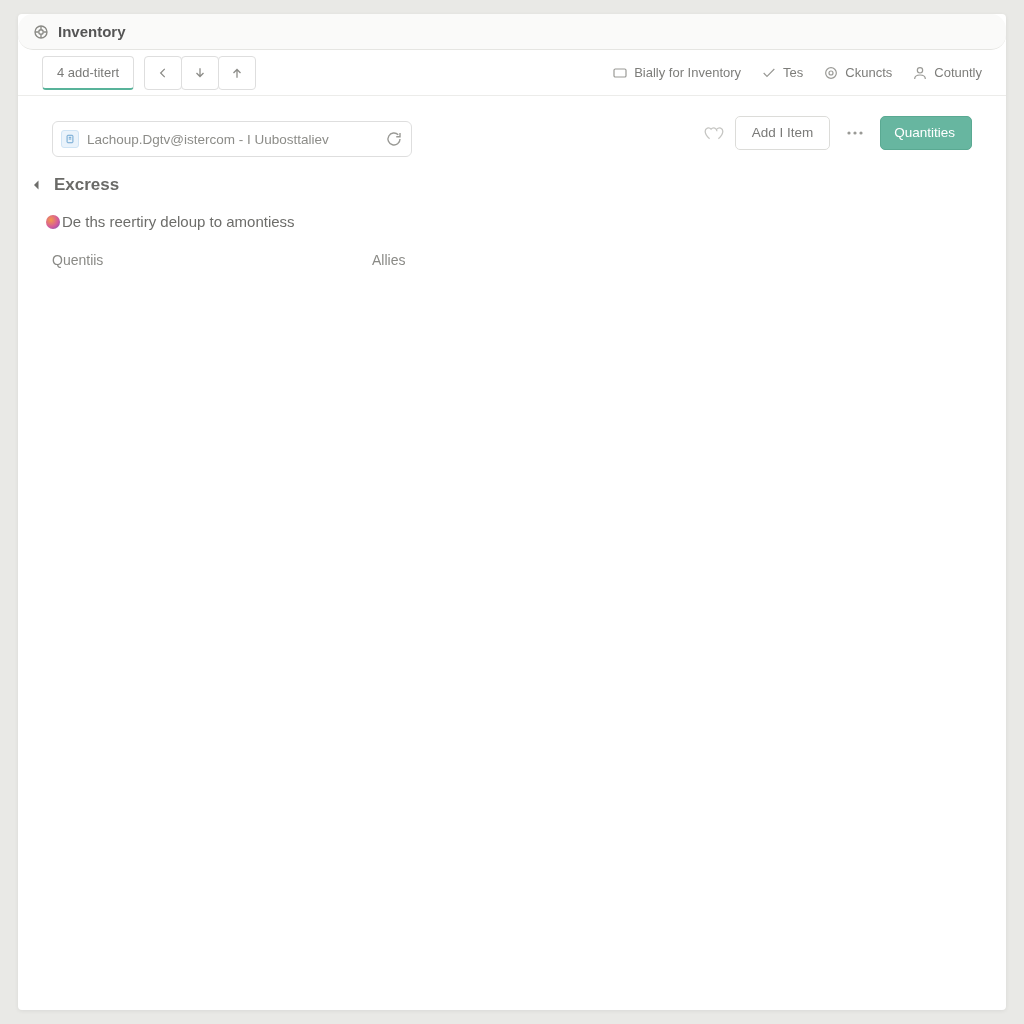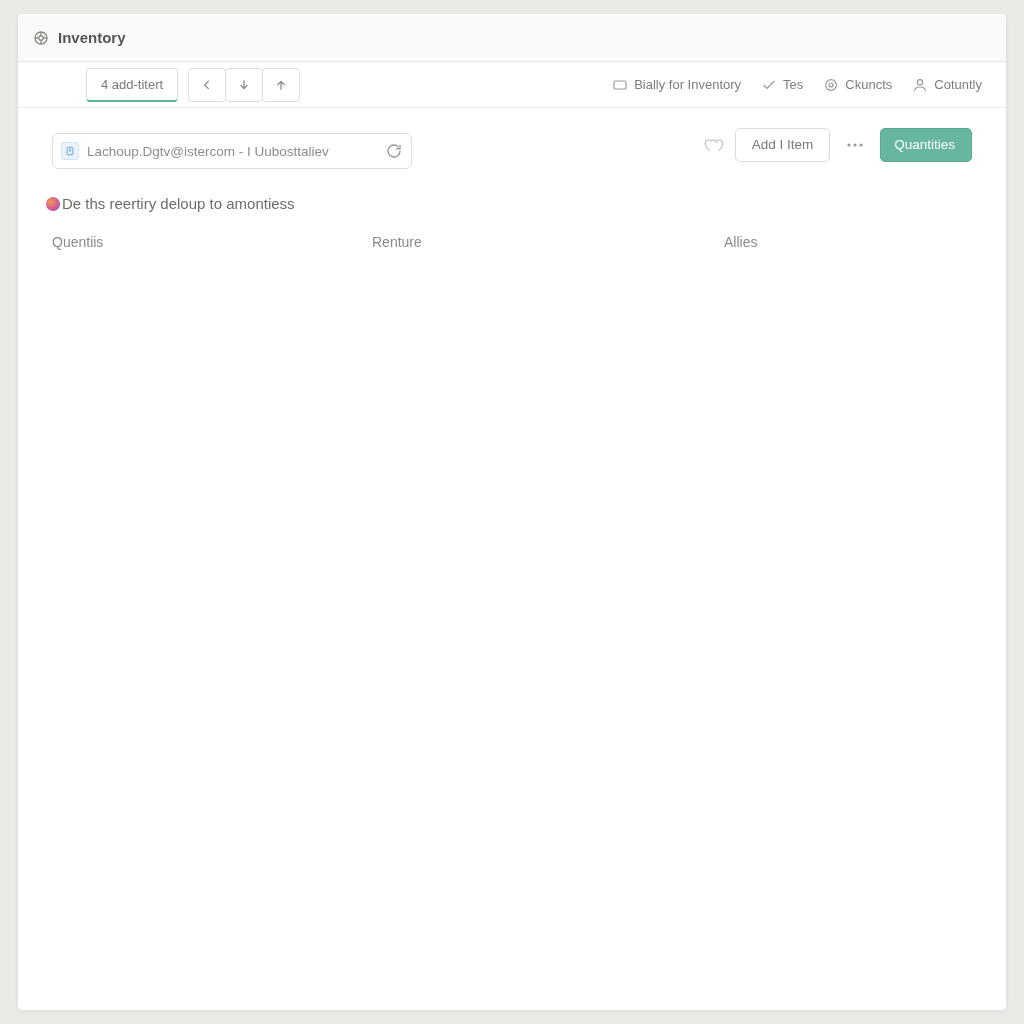--- a/index.html
+++ b/index.html
@@ -15,25 +15,26 @@
     left: 18px; top: 14px; right: 18px; bottom: 14px;
     background: #ffffff;
     border-radius: 4px;
     box-shadow: 0 1px 4px rgba(0,0,0,0.07);
     display: flex; flex-direction: column;
     overflow: hidden;
   }
 
   
   .titlebar {
-    height: 48px;
+    height: 36px;
     display: flex; align-items: center;
     padding: 0 14px;
     border-bottom: 1px solid #e5e5e2;
     background: #fafaf9;
+    border-radius: 15px;
   }
   .titlebar .app-icon {
     width: 18px; height: 18px; margin-right: 8px;
     color: #8a8a85;
   }
   .titlebar .title {
     font-weight: 600; font-size: 15px; color: #555;
   }
 
   
@@ -48,21 +49,20 @@
     padding: 0 14px;
     display: flex; align-items: center;
     border: 1px solid #dedede;
     border-radius: 4px;
     background: #fff;
     color: #7a7a78;
     font-size: 13px;
     margin-right: 6px;
     position: relative;
     cursor: pointer;
-    margin-left: 44px;
   }
   .tab.active {
     border-bottom: 2px solid #58b39a;
   }
   .nav-btn {
     width: 38px; height: 34px;
     border: 1px solid #dedede;
     border-radius: 4px;
     background: #fff;
     display: flex; align-items: center; justify-content: center;
@@ -276,25 +276,33 @@
             <circle cx="15" cy="3" r="1.6"></circle>
           </svg>
 
       </div>
       <div class="btn primary">
         <span>Quantities</span>
       </div>
     </div>
   </div>
 
+  <div class="section-header">
+    <span class="back-icon">
+      <svg viewBox="0 0 24 24" fill="currentColor">
+          <path d="M14 6l-6 6 6 6z"></path>
+        </svg>
+
+    </span>
+    <span class="label">Excress</span>
+  </div>
 
   <div class="info-line">
     <span class="status-dot"></span>
     <span>De ths reertiry deloup to amontiess</span>
   </div>
 
   <div class="cols">
     <div class="c1">Quentiis</div>
-    <div class="c2">Renture</div>
     <div class="c3">Allies</div>
   </div>
 
 </div>
 
 </body></html>

